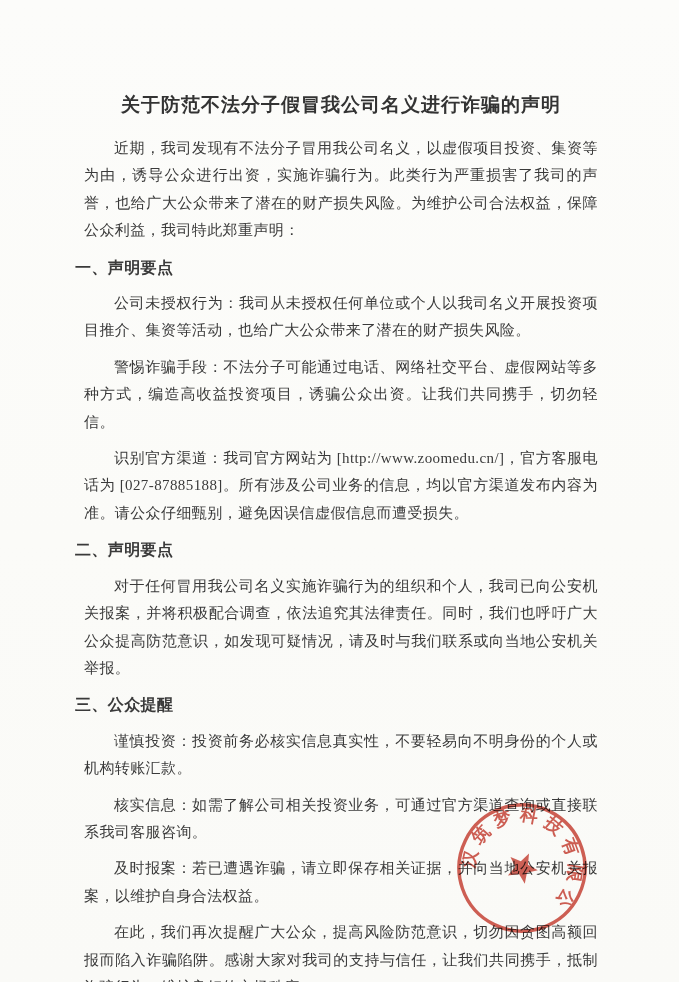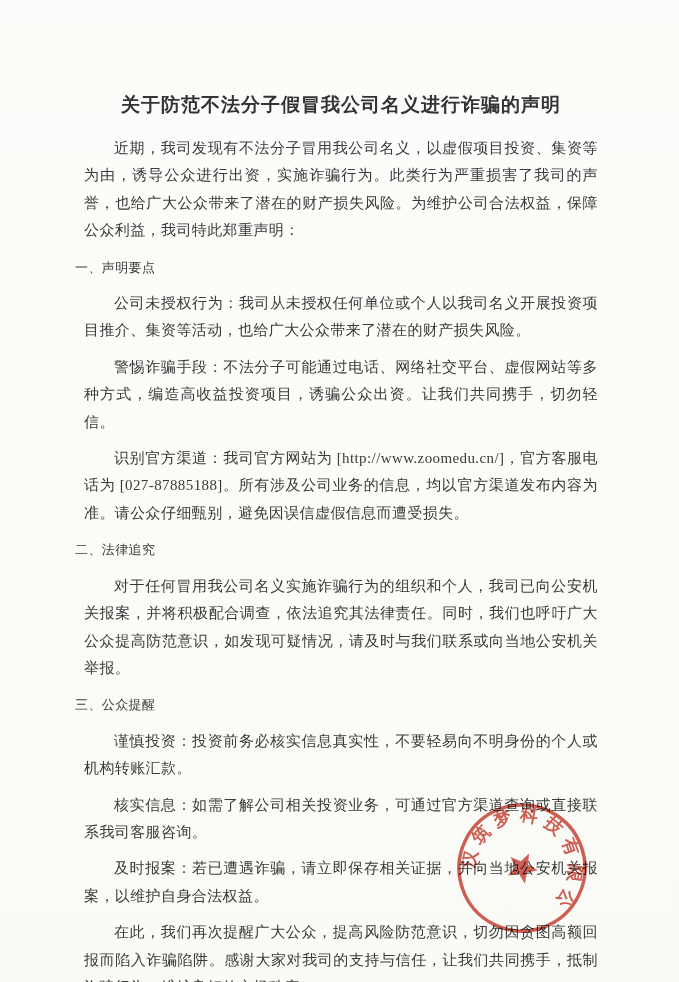--- a/index.html
+++ b/index.html
@@ -36,24 +36,24 @@
   .para {
     margin: 9px;
     font-size: 15px;
     line-height: 27.4px;
     letter-spacing: 0.4px;
     text-align: justify;
     text-indent: 2em;
   }
   .sec-heading {
     margin: 0;
-    font-size: 13px;
+    font-size: 16px;
     line-height: 27.4px;
     letter-spacing: 0.4px;
-    font-weight: 400;
+    font-weight: 700;
     text-indent: 0;
   }
   .signature {
     margin-top: 1px;
     text-align: right;
   }
   .sig-company {
     margin: 0;
     padding-right: 20px;
     font-size: 15px;
@@ -87,21 +87,21 @@
 
     <h1 class="doc-title">关于防范不法分子假冒我公司名义进行诈骗的声明</h1>
 
     <p class="para">近期，我司发现有不法分子冒用我公司名义，以虚假项目投资、集资等为由，诱导公众进行出资，实施诈骗行为。此类行为严重损害了我司的声誉，也给广大公众带来了潜在的财产损失风险。为维护公司合法权益，保障公众利益，我司特此郑重声明：</p>
 
     <p class="sec-heading">一、声明要点</p>
     <p class="para">公司未授权行为：我司从未授权任何单位或个人以我司名义开展投资项目推介、集资等活动，也给广大公众带来了潜在的财产损失风险。</p>
     <p class="para">警惕诈骗手段：不法分子可能通过电话、网络社交平台、虚假网站等多种方式，编造高收益投资项目，诱骗公众出资。让我们共同携手，切勿轻信。</p>
     <p class="para">识别官方渠道：我司官方网站为 [http://www.zoomedu.cn/]，官方客服电话为 [027-87885188]。所有涉及公司业务的信息，均以官方渠道发布内容为准。请公众仔细甄别，避免因误信虚假信息而遭受损失。</p>
 
-    <p class="sec-heading">二、法律追究</p>
+    <p class="sec-heading">二、声明要点</p>
     <p class="para">对于任何冒用我公司名义实施诈骗行为的组织和个人，我司已向公安机关报案，并将积极配合调查，依法追究其法律责任。同时，我们也呼吁广大公众提高防范意识，如发现可疑情况，请及时与我们联系或向当地公安机关举报。</p>
 
     <p class="sec-heading">三、公众提醒</p>
     <p class="para">谨慎投资：投资前务必核实信息真实性，不要轻易向不明身份的个人或机构转账汇款。</p>
     <p class="para">核实信息：如需了解公司相关投资业务，可通过官方渠道查询或直接联系我司客服咨询。</p>
     <p class="para">及时报案：若已遭遇诈骗，请立即保存相关证据，并向当地公安机关报案，以维护自身合法权益。</p>
 
     <p class="para">在此，我们再次提醒广大公众，提高风险防范意识，切勿因贪图高额回报而陷入诈骗陷阱。感谢大家对我司的支持与信任，让我们共同携手，抵制诈骗行为，维护良好的市场秩序。</p>
 
     <div class="signature">

